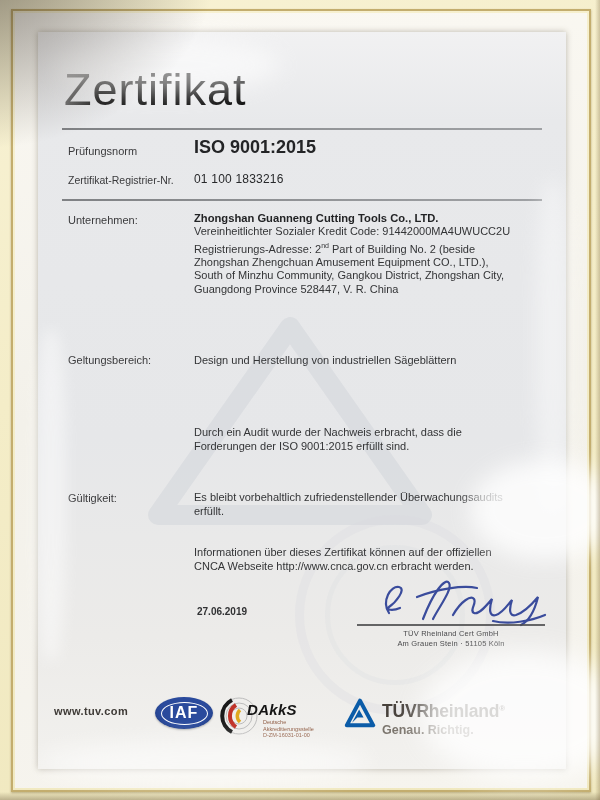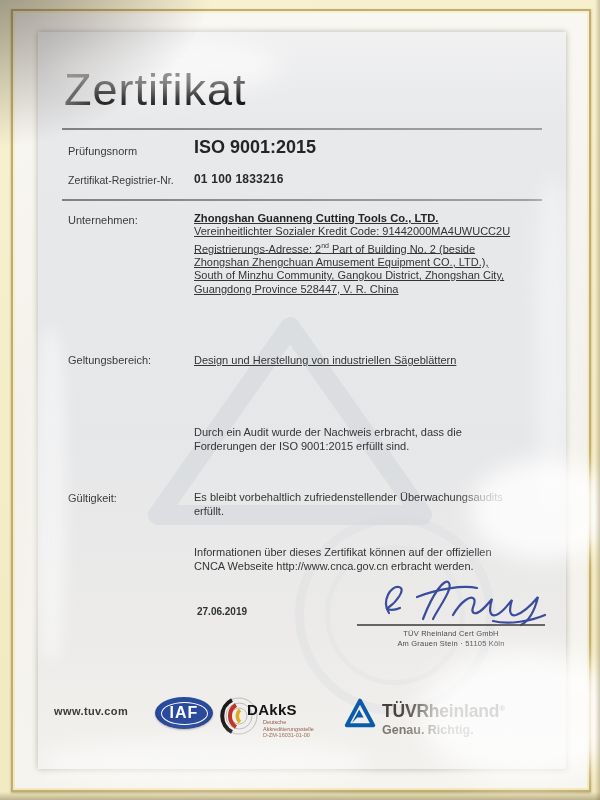--- a/index.html
+++ b/index.html
@@ -25,42 +25,42 @@
     border:5px solid #dcdee2;border-radius:50%;opacity:.3;}
   
   .abs{position:absolute;}
   .title{left:64px;top:64px;font-size:45px;letter-spacing:1px;color:#242424;
     background:linear-gradient(100deg,#8a8a8a 0%,#1c1c1c 22%,#111 70%);
     -webkit-background-clip:text;background-clip:text;-webkit-text-fill-color:transparent;}
   .rule{left:62px;width:480px;height:2px;background:linear-gradient(90deg,#7f8184,#95979a 60%,#9fa1a4);}
   .lab{color:#3a3a3c;font-size:11px;white-space:nowrap;}
   .lab.small{font-size:10.5px;}
   .val-big{font-size:18px;font-weight:bold;color:#232426;white-space:nowrap;}
-  .val-med{font-size:12px;font-weight:bold;color:#28292b;white-space:nowrap;letter-spacing:.2px;}
-  .block{font-size:11px;color:#333436;line-height:13.4px;text-decoration:underline;}
+  .val-med{font-size:12px;font-weight:normal;color:#28292b;white-space:nowrap;letter-spacing:.2px;}
+  .block{font-size:11px;color:#333436;line-height:13.4px;}
   .block div{white-space:nowrap;}
   .company{font-weight:bold;font-size:11.2px;color:#222325;}
   .para{font-size:11px;color:#333436;line-height:14px;}
   .para div{white-space:nowrap;}
   .date{font-size:10px;font-weight:bold;color:#313234;}
   .sig-line{left:357px;top:624px;width:188px;height:2px;background:#4c4c4e;opacity:.85;}
   .issuer{left:357px;top:629px;width:188px;text-align:center;font-size:7.5px;
     line-height:9.5px;color:#4b4b4d;letter-spacing:.2px;}
   .issuer div{white-space:nowrap;}
   sup{font-size:7px;}
   
   .website{left:54px;top:705px;font-size:11px;font-weight:600;color:#3e3a36;letter-spacing:.4px;}
   .iaf{left:155px;top:697px;width:58px;height:32px;border-radius:50%;
     background:radial-gradient(ellipse at 50% 45%,#2a4a9c 60%,#1c356f 100%);
     display:flex;align-items:center;justify-content:center;box-shadow:0 1px 2px rgba(0,0,0,.25);}
   .iaf-inner{width:47px;height:23px;border:1.4px solid #fff;border-radius:50%;
     display:flex;align-items:center;justify-content:center;}
   .iaf-inner span{color:#fff;font-weight:bold;font-size:16px;letter-spacing:1px;}
   .dakks{left:219px;top:694px;width:100px;height:52px;}
-  .dakks-label{position:absolute;left:28px;top:7px;font-size:15px;font-weight:bold;color:#151515;letter-spacing:.3px;}
+  .dakks-label{position:absolute;left:28px;top:7px;font-size:15px;font-weight:bold;color:#151515;letter-spacing:.3px;font-style:italic;}
   .dakks-sub{position:absolute;left:44px;top:25px;font-size:5.5px;line-height:6.6px;color:#8f5b42;}
   .tuv-logo{left:344px;top:698px;}
   .tuv-text{left:382px;top:700px;line-height:18px;}
   .tuv-brand{font-size:17.5px;font-weight:bold;color:#47413b;letter-spacing:-.2px;}
   .tuv-tagline{font-size:12.5px;font-weight:bold;color:#7b756d;}
   
   .glare{position:absolute;border-radius:50%;pointer-events:none;background:#fff;}
   .g1{left:470px;top:460px;width:150px;height:100px;opacity:.8;filter:blur(11px);}
   .g2{left:420px;top:650px;width:210px;height:130px;opacity:.8;filter:blur(13px);}
   .g3{left:40px;top:740px;width:330px;height:45px;opacity:.5;filter:blur(10px);}

